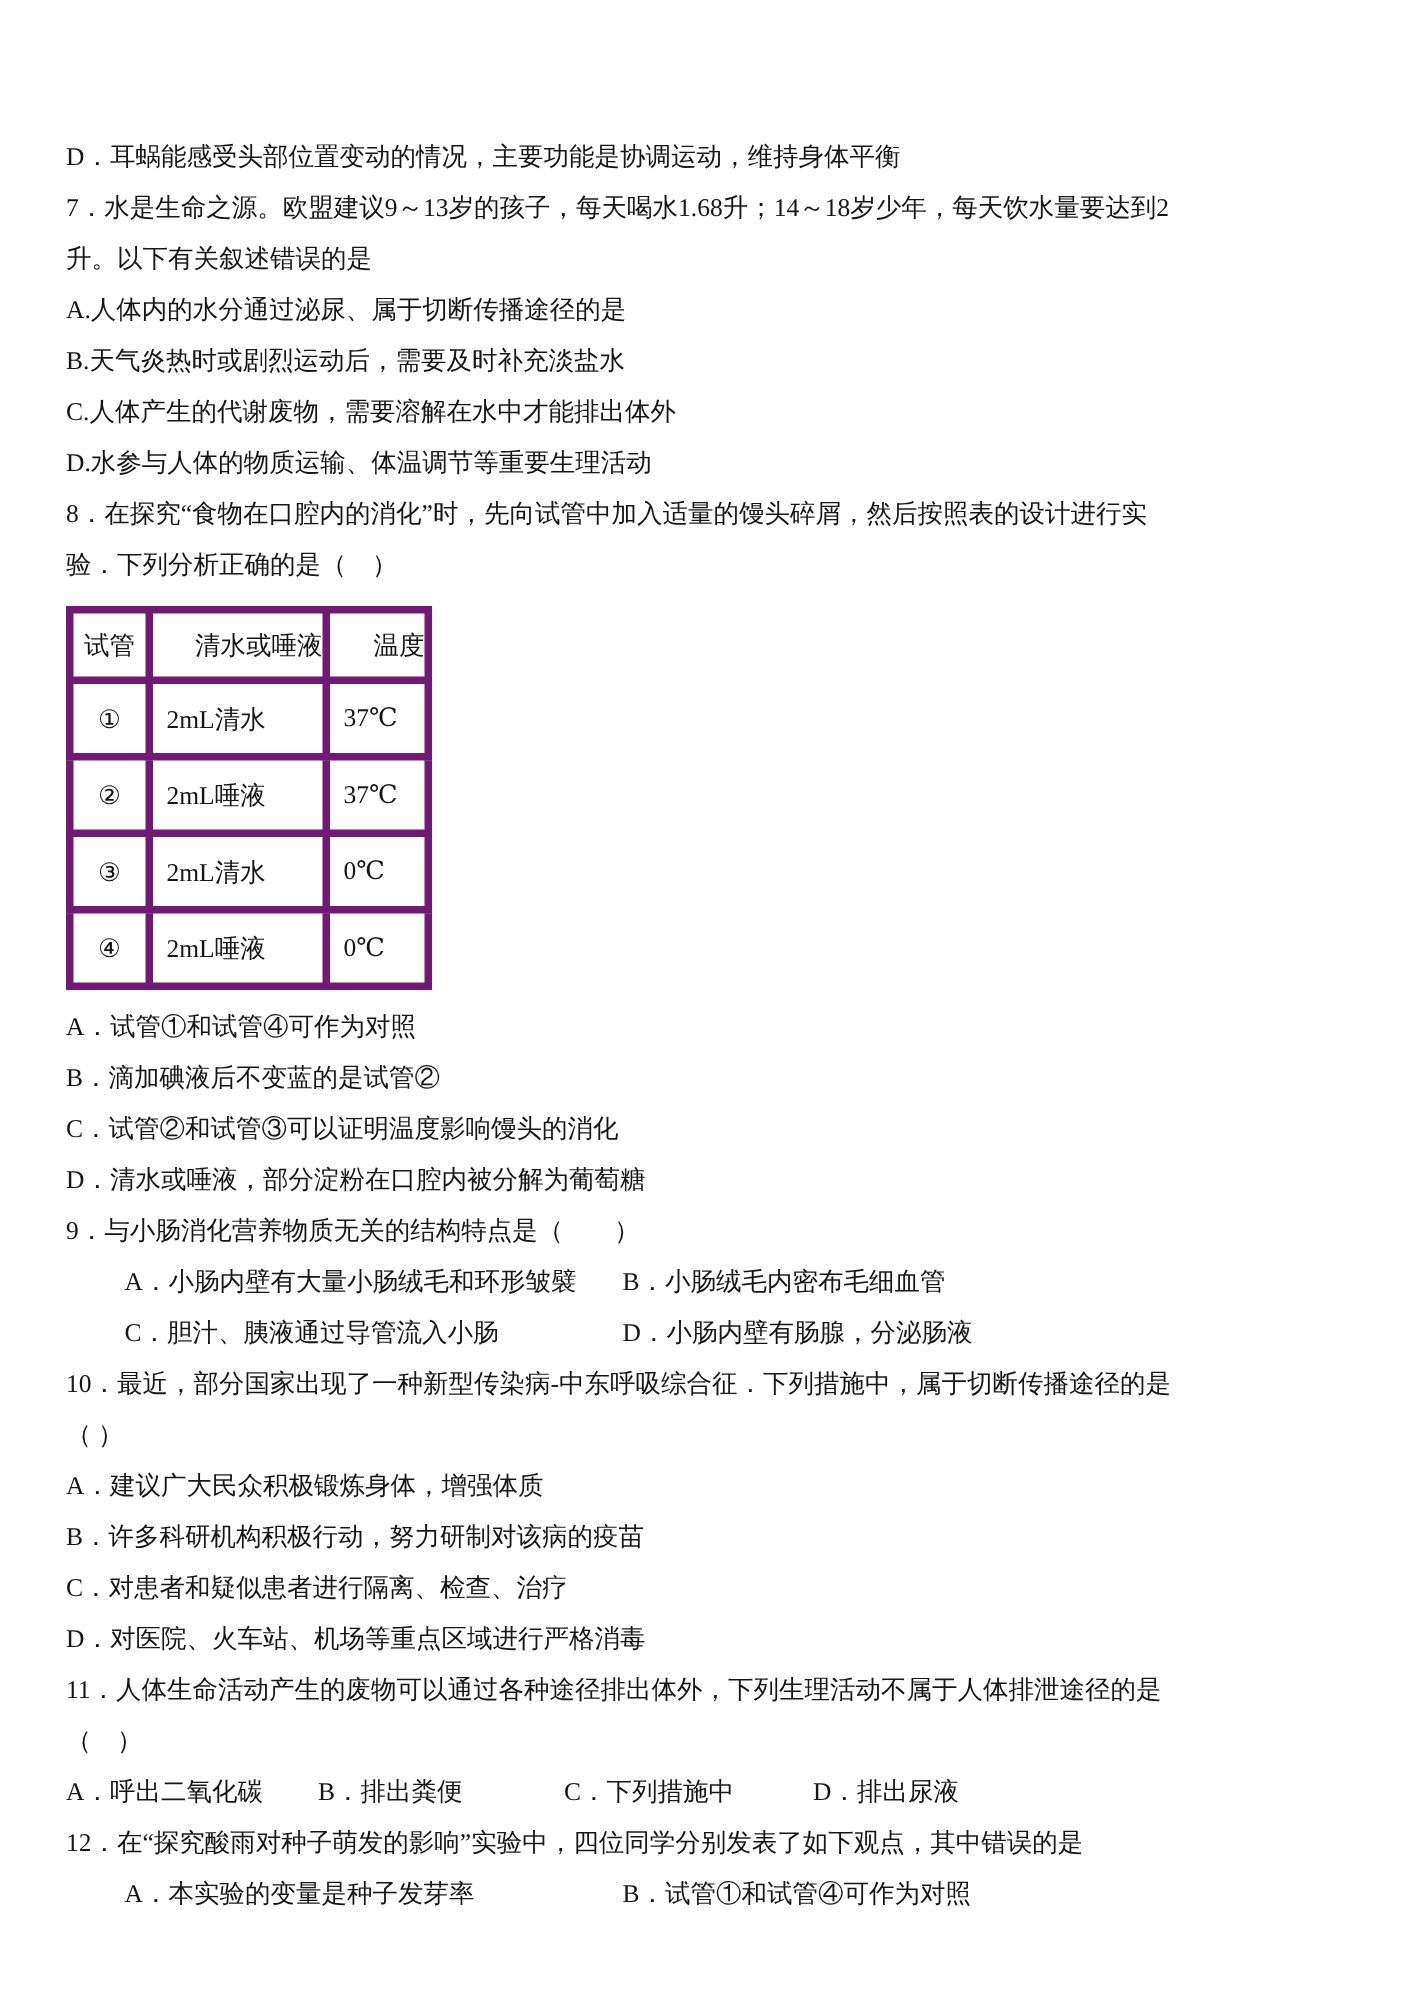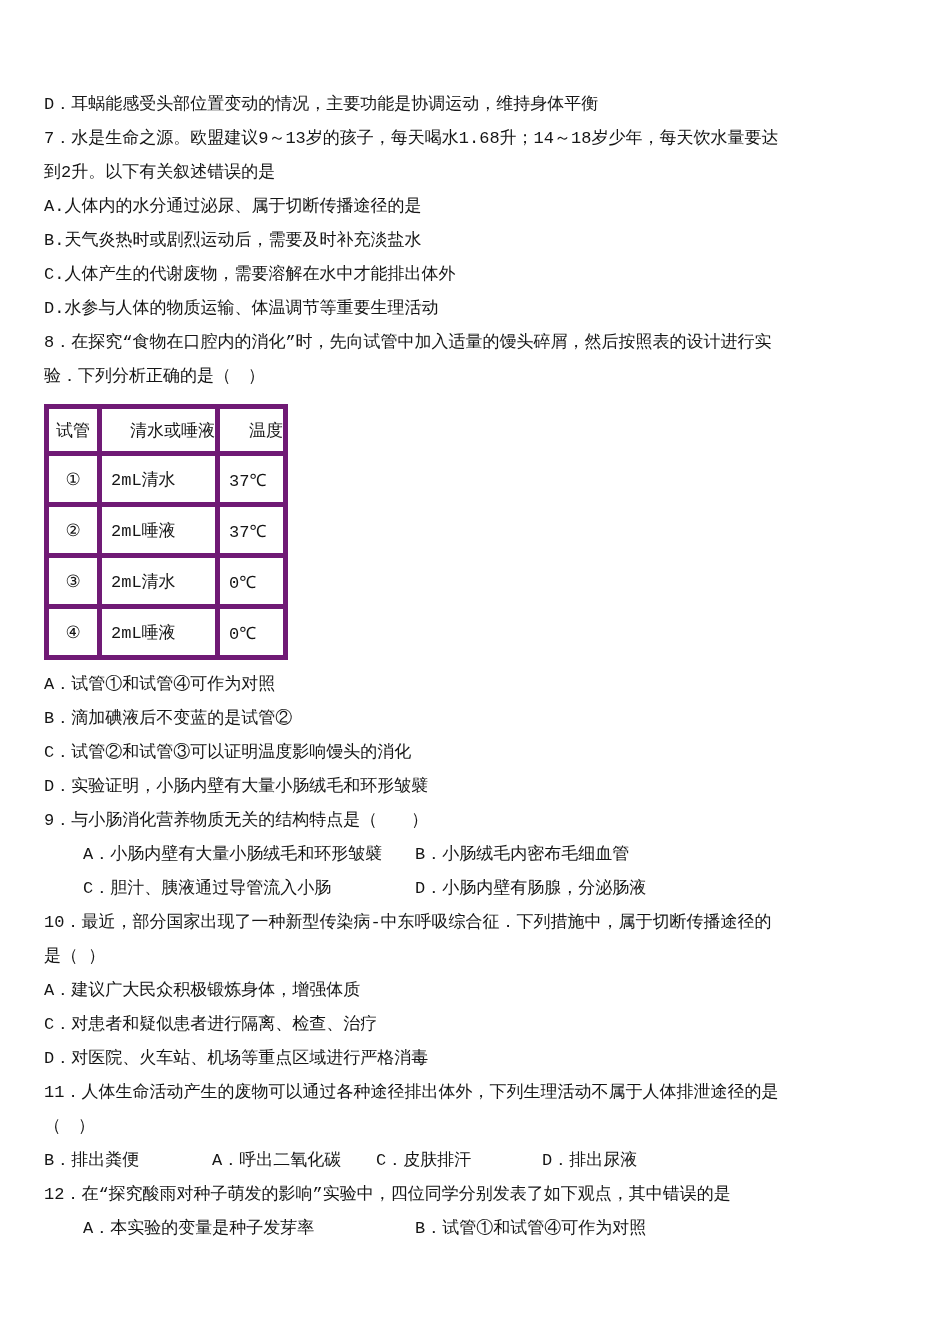--- a/index.html
+++ b/index.html
@@ -14,21 +14,20 @@
     color: #151515;
     font-size: 17px;
     overflow: hidden;
   }
   .page {
     box-sizing: border-box;
     width: 828px;
     height: 1344px;
     padding: 88px 44px 0 44px;
     background: #ffffff;
-    font-family: Liberation Mono, monospace;
   }
   p.line {
     margin: 0;
     line-height: 34px;
     white-space: normal;
   }
   .gap-lg { margin-top: 18px; }
   .gap-sm { margin-top: 4px; }
 
   
@@ -105,42 +104,43 @@
         <td class="col-tube">④</td>
         <td class="col-liquid">2mL唾液</td>
         <td class="col-temp">0℃</td>
       </tr>
     </tbody>
   </table>
 
   <p class="line">A．试管①和试管④可作为对照</p>
   <p class="line">B．滴加碘液后不变蓝的是试管②</p>
   <p class="line">C．试管②和试管③可以证明温度影响馒头的消化</p>
-  <p class="line">D．实验证明，小肠内壁有大量小肠绒毛和环形皱襞</p>
+  <p class="line">D．清水或唾液，部分淀粉在口腔内被分解为葡萄糖</p>
 
   <p class="line gap-sm">9．与小肠消化营养物质无关的结构特点是（　　）</p>
   <p class="line row2">
     <span>A．小肠内壁有大量小肠绒毛和环形皱襞</span>
     <span>B．小肠绒毛内密布毛细血管</span>
   </p>
   <p class="line row2">
     <span>C．胆汁、胰液通过导管流入小肠</span>
     <span>D．小肠内壁有肠腺，分泌肠液</span>
   </p>
 
   <p class="line gap-sm">10．最近，部分国家出现了一种新型传染病-中东呼吸综合征．下列措施中，属于切断传播途径的是（ ）</p>
   <p class="line gap-sm">A．建议广大民众积极锻炼身体，增强体质</p>
+  <p class="line">B．许多科研机构积极行动，努力研制对该病的疫苗</p>
   <p class="line">C．对患者和疑似患者进行隔离、检查、治疗</p>
   <p class="line">D．对医院、火车站、机场等重点区域进行严格消毒</p>
 
   <p class="line gap-sm">11．人体生命活动产生的废物可以通过各种途径排出体外，下列生理活动不属于人体排泄途径的是（　）</p>
   <p class="line row4">
+    <span>A．呼出二氧化碳</span>
     <span>B．排出粪便</span>
-    <span>A．呼出二氧化碳</span>
-    <span>C．皮肤排汗</span>
+    <span>C．下列措施中</span>
     <span>D．排出尿液</span>
   </p>
 
   <p class="line gap-sm">12．在“探究酸雨对种子萌发的影响”实验中，四位同学分别发表了如下观点，其中错误的是</p>
   <p class="line row2 gap-sm">
     <span>A．本实验的变量是种子发芽率</span>
     <span>B．试管①和试管④可作为对照</span>
   </p>
   <p class="line row2">
   </p>

